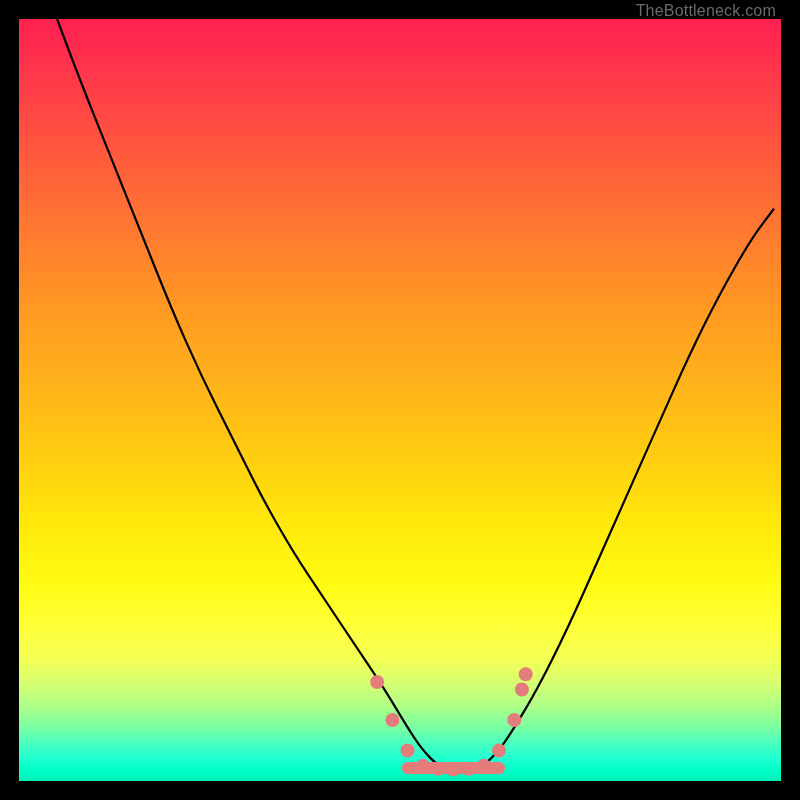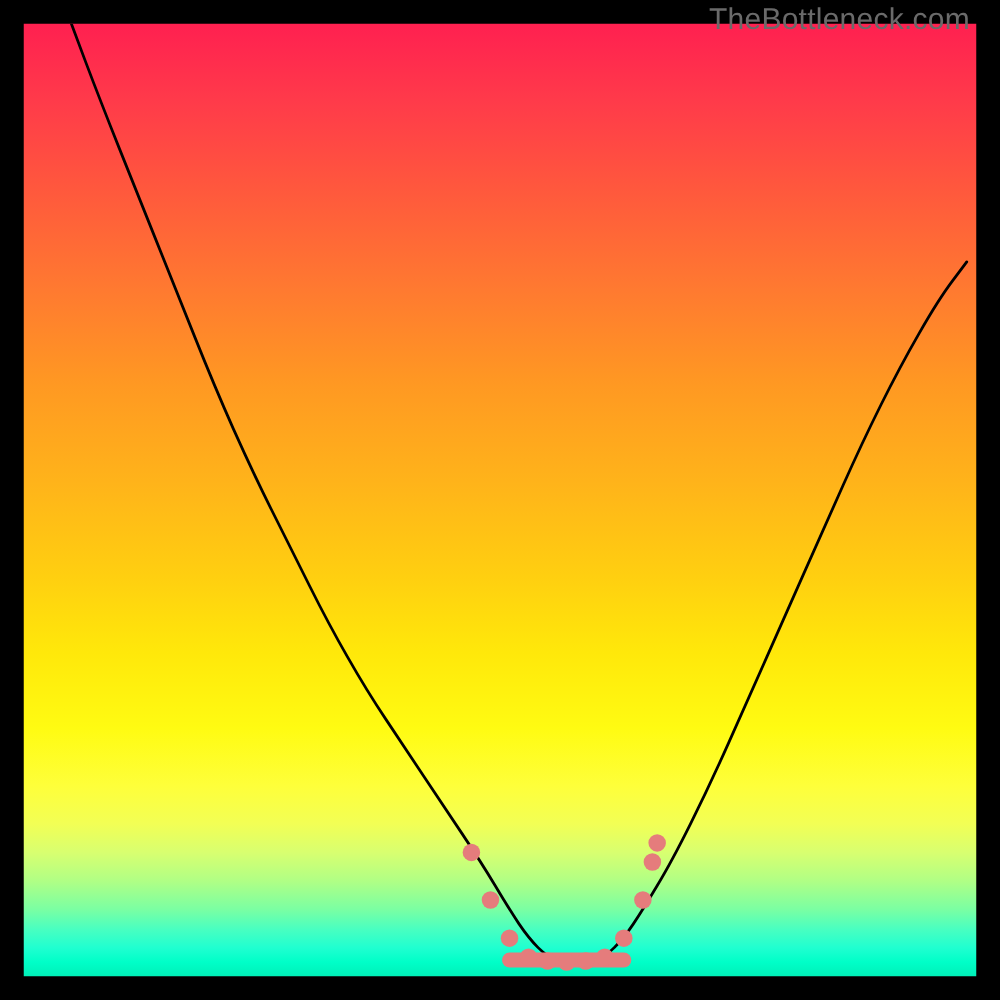--- a/index.html
+++ b/index.html
@@ -45,21 +45,21 @@
       #20ffd0 97%,
       #00ffc8 98.5%,
       #00f0b8 100%
     );
   }
   .watermark {
     position: absolute;
     top: 2px;
     right: 24px;
     color: #6a6a6a;
-    font-size: 24px;
+    font-size: 16px;
     font-weight: 400;
     letter-spacing: 0.2px;
     user-select: none;
     z-index: 5;
   }
   svg.overlay {
     position: absolute;
     left: 0;
     top: 0;
     width: 762px;

